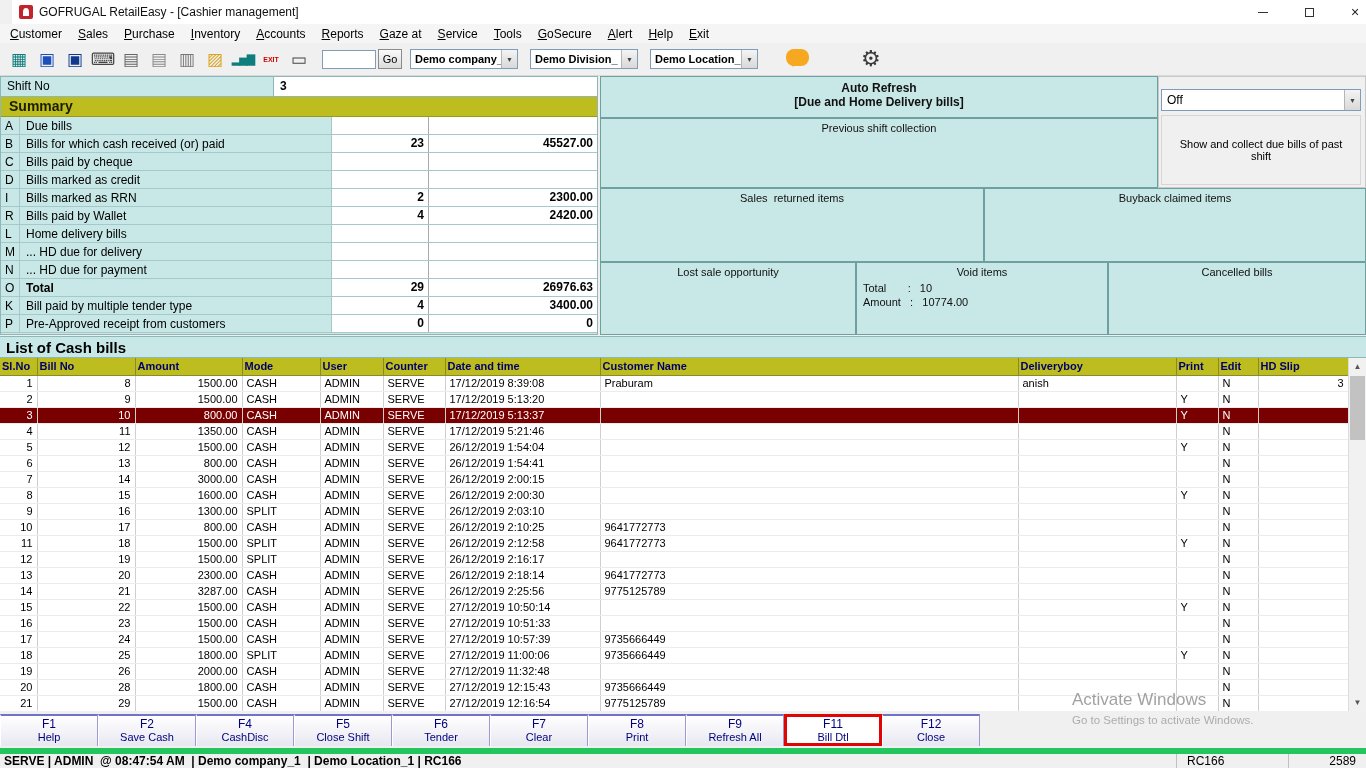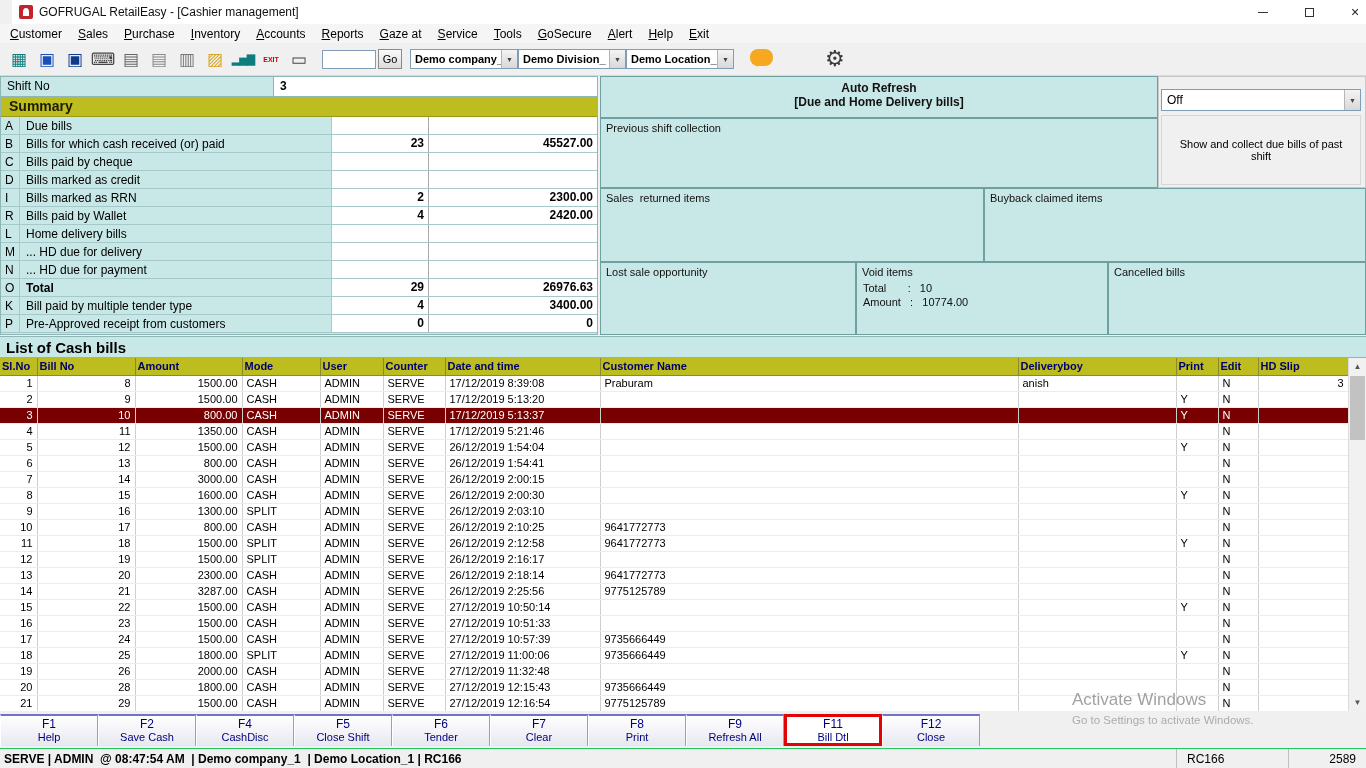--- a/index.html
+++ b/index.html
@@ -24,21 +24,21 @@
   .menu-item::first-letter { text-decoration: underline; }
 
   
   .toolbar { position:absolute; top:43px; left:0; width:1366px; height:33px; background:#f0f0f0; border-bottom:1px solid #d9d9d9; display:flex; align-items:center; padding-left:6px; }
   .tbi { width:26px; height:26px; display:flex; align-items:center; justify-content:center; margin-right:2px; font-size:17px; cursor:pointer; }
   .tbi span { line-height:1; }
   .tbi-chart span { font-size:11px; letter-spacing:-1px; }
   .tbi-exit span { font-size:7px; font-weight:bold; letter-spacing:0; }
   .tb-input { width:54px; height:19px; border:1px solid #7f9db9; background:#fff; margin:0 2px 0 8px; font-size:11px; padding:0 3px; }
   .go-btn { width:24px; height:20px; background:linear-gradient(#fafafa,#dcdcdc); border:1px solid #8a8a8a; font-size:11px; display:flex; align-items:center; justify-content:center; cursor:pointer; margin-right:8px; }
-  .tb-dropdown { width:108px; height:20px; background:#fff; border:1px solid #7f9db9; display:flex; align-items:center; margin-right:0; cursor:pointer; }
+  .tb-dropdown { width:108px; height:20px; background:#fff; border:1px solid #7f9db9; display:flex; align-items:center; margin-right:12px; cursor:pointer; }
   .tb-dropdown .dd-label { flex:1; font-size:11px; font-weight:bold; padding:0 4px; white-space:nowrap; overflow:hidden; }
   .dd-arrow { width:16px; height:100%; background:linear-gradient(#f4f4f4,#d8d8d8); border-left:1px solid #b5b5b5; display:flex; align-items:center; justify-content:center; font-size:7px; color:#444; }
   .chat-bubble { width:23px; height:17px; background:#f6a821; border-radius:8px; position:relative; margin:0 0 4px 16px; cursor:pointer; }
   .chat-bubble::after { content:""; position:absolute; left:4px; bottom:-6px; border:5px solid transparent; border-top-color:#f6a821; border-left-width:3px; border-right-width:3px; }
   .gear-icon { margin-left:52px; font-size:22px; color:#3a3a3a; cursor:pointer; line-height:1; }
 
   
   .left-panel { position:absolute; top:76px; left:0; width:598px; height:259px; background:#c8e7e7; border:1px solid #8fb6b6; }
   .shift-row { height:20px; display:flex; border-bottom:1px solid #8fb6b6; }
   .shift-label { width:272px; padding:2px 6px; font-size:12px; }
@@ -47,21 +47,21 @@
   .srow { display:flex; height:18px; font-size:12px; border-bottom:1px solid #a6c8c8; background:#c8e7e7; align-items:center; }
   .srow .code { width:19px; padding-left:4px; border-right:1px solid #a6c8c8; height:100%; display:flex; align-items:center; }
   .srow .lbl { width:312px; padding-left:6px; border-right:1px solid #a6c8c8; height:100%; display:flex; align-items:center; white-space:nowrap; overflow:hidden; }
   .srow .cnt { width:97px; background:#fff; text-align:right; padding-right:4px; font-weight:bold; border-right:1px solid #a9a9a9; height:100%; line-height:17px; }
   .srow .amt { flex:1; background:#fff; text-align:right; padding-right:4px; font-weight:bold; height:100%; line-height:17px; }
   .srow.bold .lbl { font-weight:bold; }
 
   
   .right-panel { position:absolute; left:600px; top:76px; width:766px; height:259px; background:#c8e7e7; }
   .box { position:absolute; border:1px solid #6fa0a0; font-size:11px; color:#111; }
-  .box-label { padding:3px 5px; white-space:pre; }
+  .box-label { padding:3px 15px; white-space:pre;text-align:center; }
   #box-autorefresh { left:0; top:0; width:558px; height:42px; text-align:center; font-weight:bold; font-size:12px; padding-top:4px; }
   #box-prevshift { left:0; top:42px; width:558px; height:70px; }
   #box-sales { left:0; top:112px; width:384px; height:74px; }
   #box-buyback { left:384px; top:112px; width:382px; height:74px; }
   #box-lostsale { left:0; top:186px; width:256px; height:73px; }
   #box-void { left:256px; top:186px; width:252px; height:73px; }
   #box-cancelled { left:508px; top:186px; width:258px; height:73px; }
   .void-line { padding:1px 6px; white-space:pre; font-size:11px; }
   .right-strip { position:absolute; left:558px; top:0; width:208px; height:112px; background:#f0f0f0; border:1px solid #c9c9c9; }
   .off-combo { position:absolute; left:2px; top:12px; width:200px; height:22px; background:#fff; border:1px solid #7f9db9; display:flex; align-items:center; cursor:pointer; }
@@ -83,21 +83,21 @@
   .vs-thumb { position:absolute; left:1px; top:18px; width:15px; height:64px; background:#c2c2c2; cursor:pointer; }
 
   
   .fkeys { position:absolute; top:711px; left:0; width:1366px; height:37px; background:#f0f0f0; display:flex; padding-top:3px; }
   .fkey { width:98px; height:32px; background:linear-gradient(#ffffff,#e7e7f1); border-top:2px solid #7272c9; border-right:1px solid #9a9ad0; border-left:1px solid #ffffff; color:#00007d; text-align:center; cursor:pointer; padding-top:1px; }
   .fkey .fk-key { font-size:12px; line-height:14px; }
   .fkey .fk-label { font-size:11px; line-height:13px; white-space:nowrap; overflow:hidden; }
   .fkey.hl { border:3px solid #e00404; background:#ffffff; padding-top:0; }
 
   
-  .status-bar { position:absolute; top:748px; left:0; width:1366px; height:20px; background:#f0f0f0; border-top:1px solid #22c55e; display:flex; align-items:center; font-size:12px; }
+  .status-bar { position:absolute; top:748px; left:0; width:1366px; height:20px; background:#f0f0f0; border-top:6px solid #22c55e; display:flex; font-size:12px; }
   .sb-left { padding-left:4px; font-weight:bold; white-space:pre; }
   .sb-spacer { flex:1; }
   .sb-cell { border-left:1px solid #c0c0c0; height:100%; display:flex; align-items:center; padding:0 10px; }
   .sb-cell.rc { width:112px; }
   .sb-cell.count { width:78px; justify-content:flex-end; }
 
   
   .watermark { position:absolute; left:1072px; top:690px; z-index:40; pointer-events:none; color:#8a8a8a; opacity:.8; }
   .wm1 { font-size:17px; }
   .wm2 { font-size:11.5px; margin-top:4px; color:#9b9b9b; }

